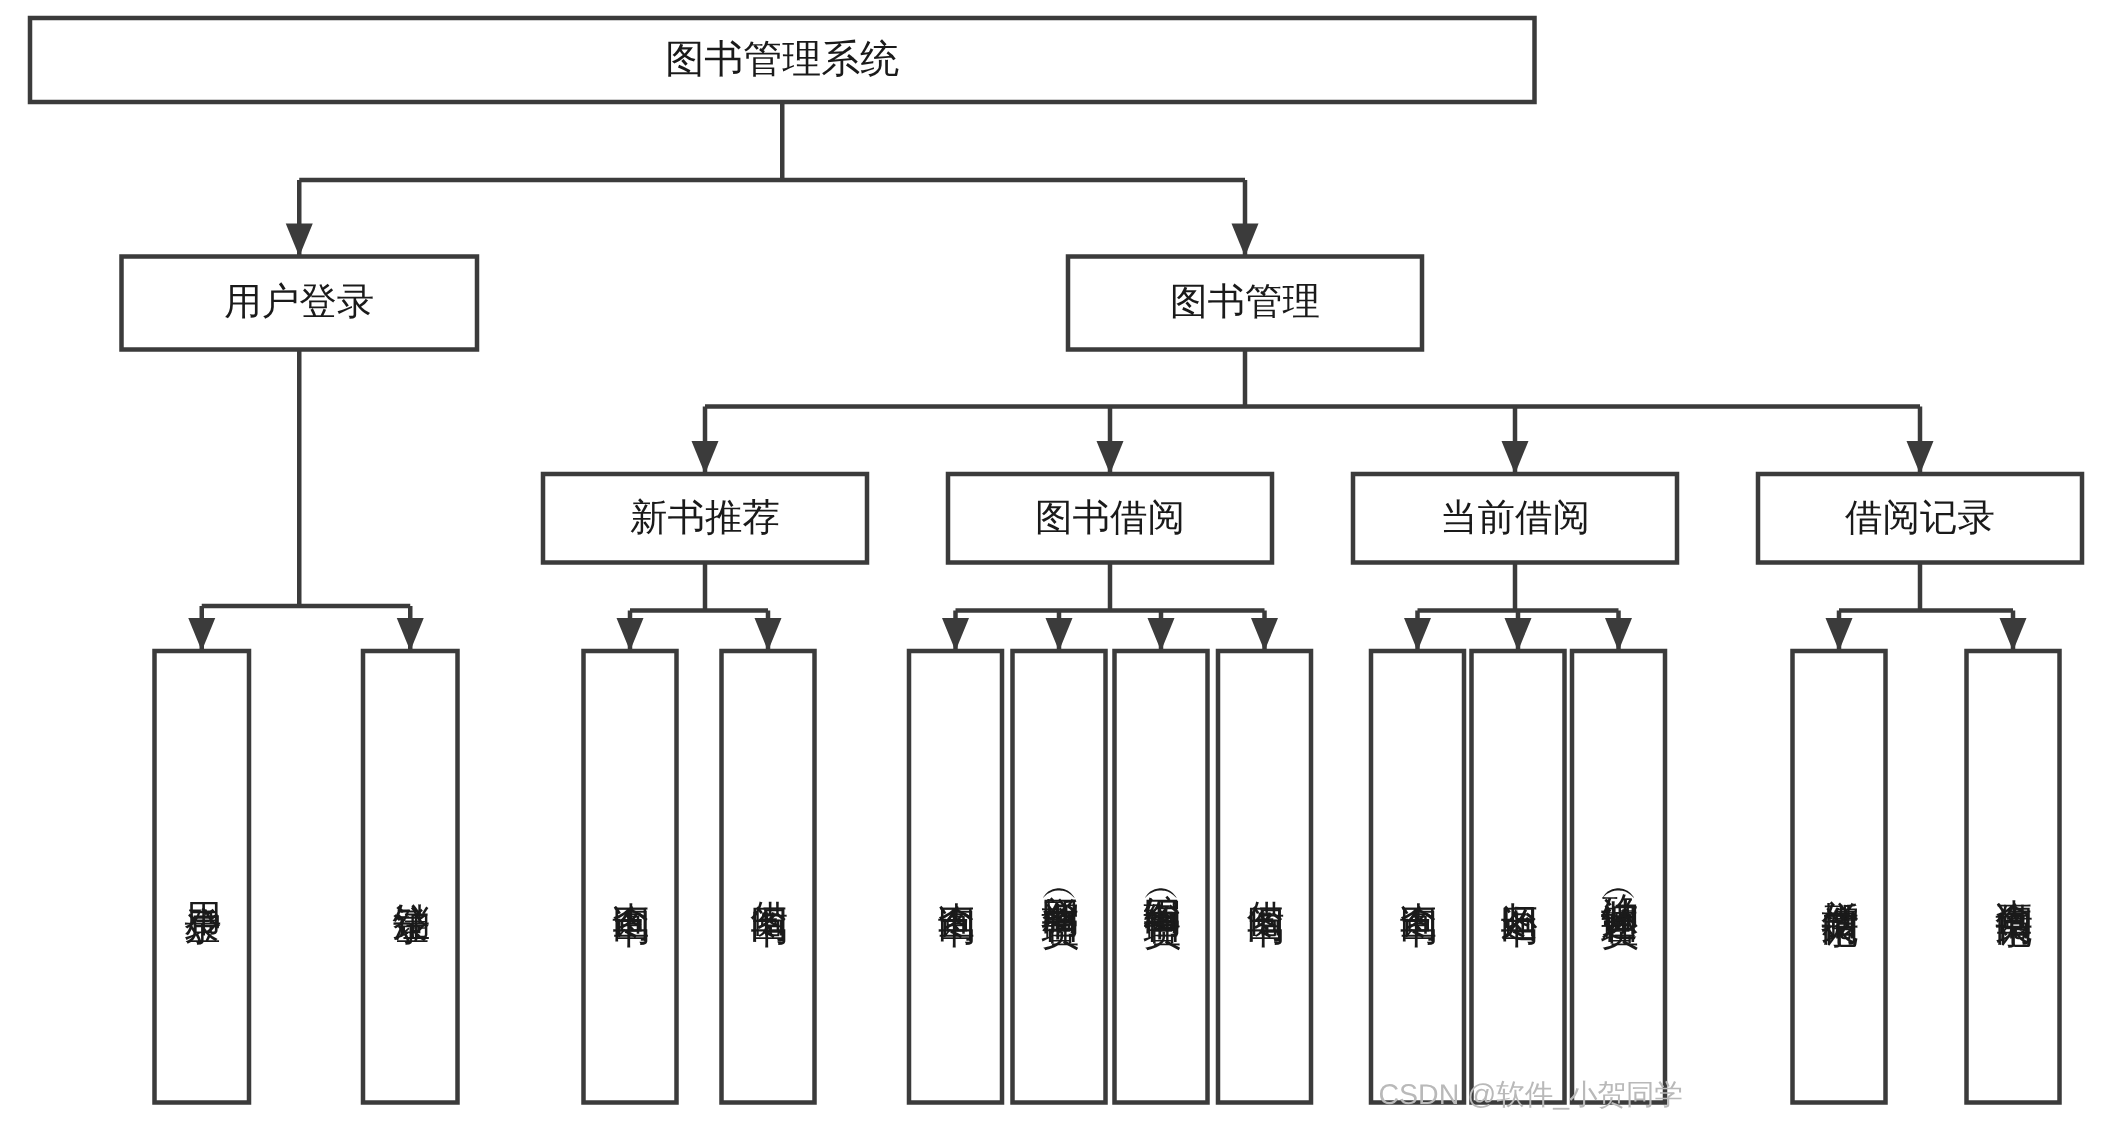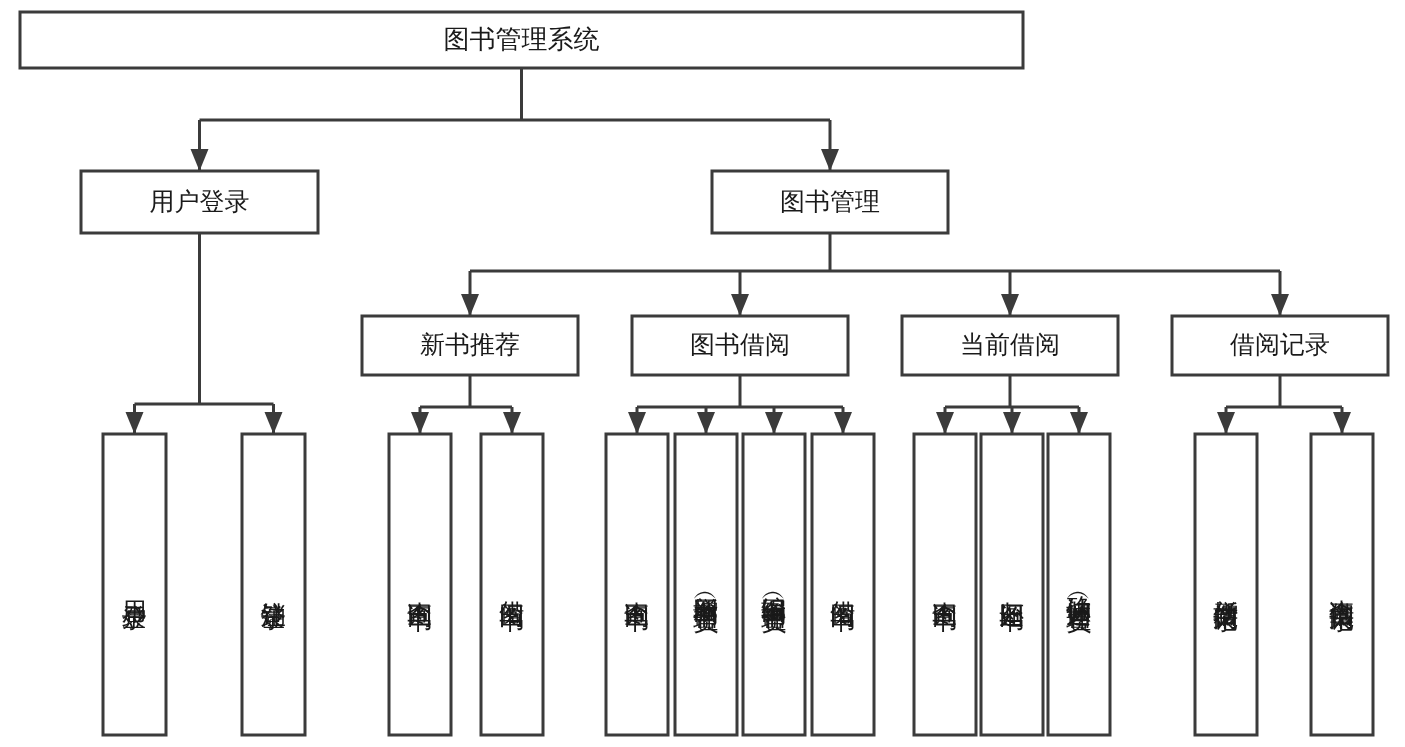--- a/index.html
+++ b/index.html
@@ -212,13 +212,14 @@
         <span class="leaf-label">确认归还（管理员）</span>
       </div>
       <div class="leaf-label-wrap" style="left: 1195px; top: 434px; width: 62px; height: 301px;">
         <span class="leaf-label">新增借阅记录</span>
       </div>
       <div class="leaf-label-wrap" style="left: 1311px; top: 434px; width: 62px; height: 301px;">
         <span class="leaf-label">查询借阅记录</span>
       </div>
     </div>
 
+  <div class="watermark">CSDN @软件_小贺同学</div>
 </div>
 
 </body></html>

